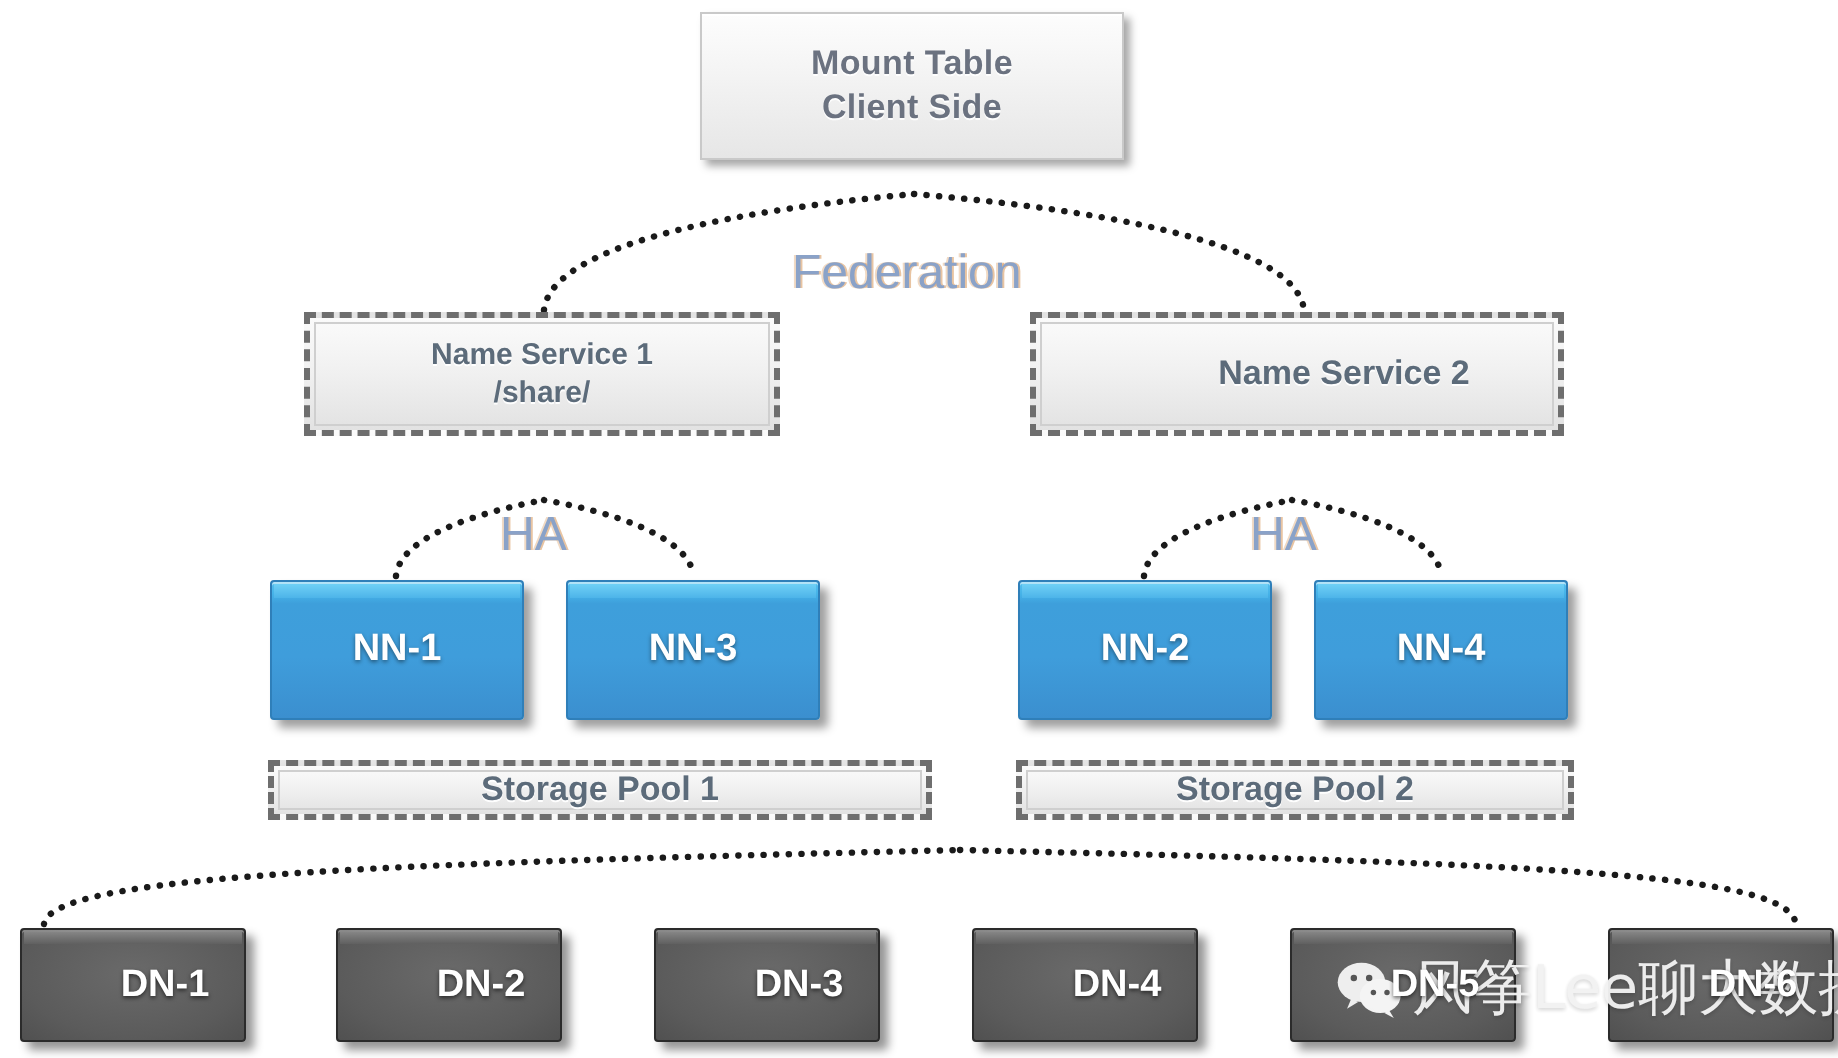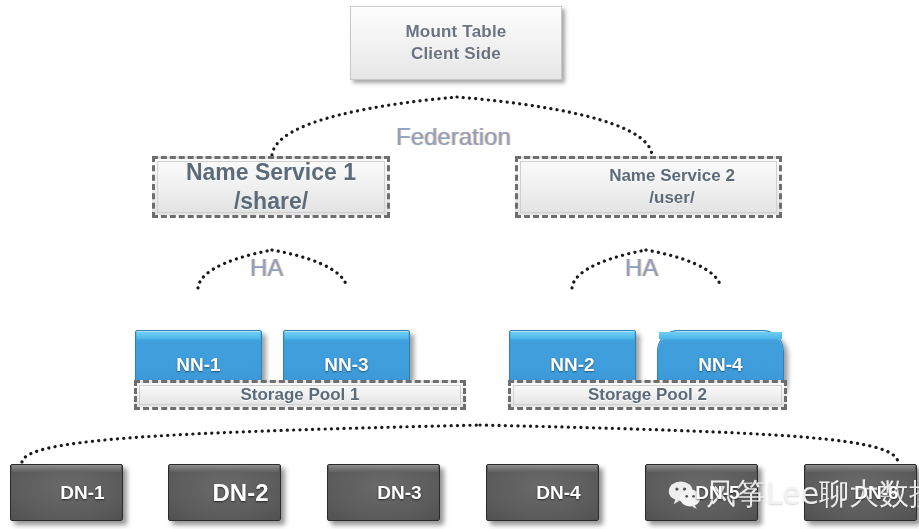--- a/index.html
+++ b/index.html
@@ -49,21 +49,20 @@
   .nnbox{
     position:absolute;
     background:linear-gradient(180deg,#56c0ef 0%,#45b2e8 9%,#3e9fdb 16%,#3f9ddb 55%,#3b8fcf 100%);
     border:1px solid #2f7fb9;
     border-radius:2px;
     box-shadow:4px 4px 5px rgba(0,0,0,.38), inset 0 1px 0 rgba(255,255,255,.55);
     display:flex;align-items:center;justify-content:center;
     color:#ffffff;font-weight:bold;
     text-shadow:0 1px 2px rgba(0,0,0,.45);
     box-sizing:border-box;
-    margin-top:40px;
   }
   .nnbox::before{
     content:"";position:absolute;left:1px;right:1px;top:1px;height:7px;
     background:linear-gradient(180deg,#6fd0f6 0%,#4db4e9 100%);
     pointer-events:none;
   }
   .nnbox .lbl{position:relative;z-index:2;}
 
   
   .dnbox{
@@ -137,61 +136,60 @@
 
   <div class="lightbox" style="left:350px;top:6px;width:210px;height:72px;font-size:17px;">
     <div>
       <div>Mount Table</div>
       <div>Client Side</div>
     </div>
   </div>
 
   <div class="conn-label" style="left:396px;top:123px;font-size:24px;">Federation</div>
 
-  <div class="dashbox" style="left:152px;top:156px;width:238px;height:62px;font-size:23px;">
+  <div class="dashbox" style="left:152px;top:156px;width:238px;height:62px;font-size:15px;">
     <div class="inner">
       <div>Name Service 1</div>
       <div>/share/</div>
     </div>
   </div>
 
   <div class="dashbox" style="left:515px;top:156px;width:267px;height:62px;font-size:17px;padding-left:47px;">
     <div class="inner">
       <div>Name Service 2</div>
-      <div>/user/</div>
     </div>
   </div>
 
   <div class="conn-label" style="left:250px;top:254px;font-size:24px;">HA</div>
   <div class="conn-label" style="left:625px;top:254px;font-size:24px;">HA</div>
 
   <div class="nnbox" style="left:135px;top:290px;width:127px;height:70px;font-size:19px;">
     <span class="lbl">NN-1</span>
   </div>
   <div class="nnbox" style="left:283px;top:290px;width:127px;height:70px;font-size:19px;">
     <span class="lbl">NN-3</span>
   </div>
   <div class="nnbox" style="left:509px;top:290px;width:127px;height:70px;font-size:19px;">
     <span class="lbl">NN-2</span>
   </div>
-  <div class="nnbox" style="left:657px;top:290px;width:127px;height:70px;font-size:19px;border-radius:21px;">
+  <div class="nnbox" style="left:657px;top:290px;width:127px;height:70px;font-size:19px;">
     <span class="lbl">NN-4</span>
   </div>
 
   <div class="dashbox" style="left:134px;top:380px;width:332px;height:30px;font-size:17px;">
     <div class="inner">Storage Pool 1</div>
   </div>
   <div class="dashbox" style="left:508px;top:380px;width:279px;height:30px;font-size:17px;">
     <div class="inner">Storage Pool 2</div>
   </div>
 
   <div class="dnbox" style="left:10px;top:464px;width:113px;height:57px;font-size:19px;">
     <span class="lbl">DN-1</span>
   </div>
-  <div class="dnbox" style="left:168px;top:464px;width:113px;height:57px;font-size:24px;">
+  <div class="dnbox" style="left:168px;top:464px;width:113px;height:57px;font-size:19px;">
     <span class="lbl">DN-2</span>
   </div>
   <div class="dnbox" style="left:327px;top:464px;width:113px;height:57px;font-size:19px;">
     <span class="lbl">DN-3</span>
   </div>
   <div class="dnbox" style="left:486px;top:464px;width:113px;height:57px;font-size:19px;">
     <span class="lbl">DN-4</span>
   </div>
   <div class="dnbox" style="left:645px;top:464px;width:113px;height:57px;font-size:19px;">
     <span class="lbl">DN-5</span>

